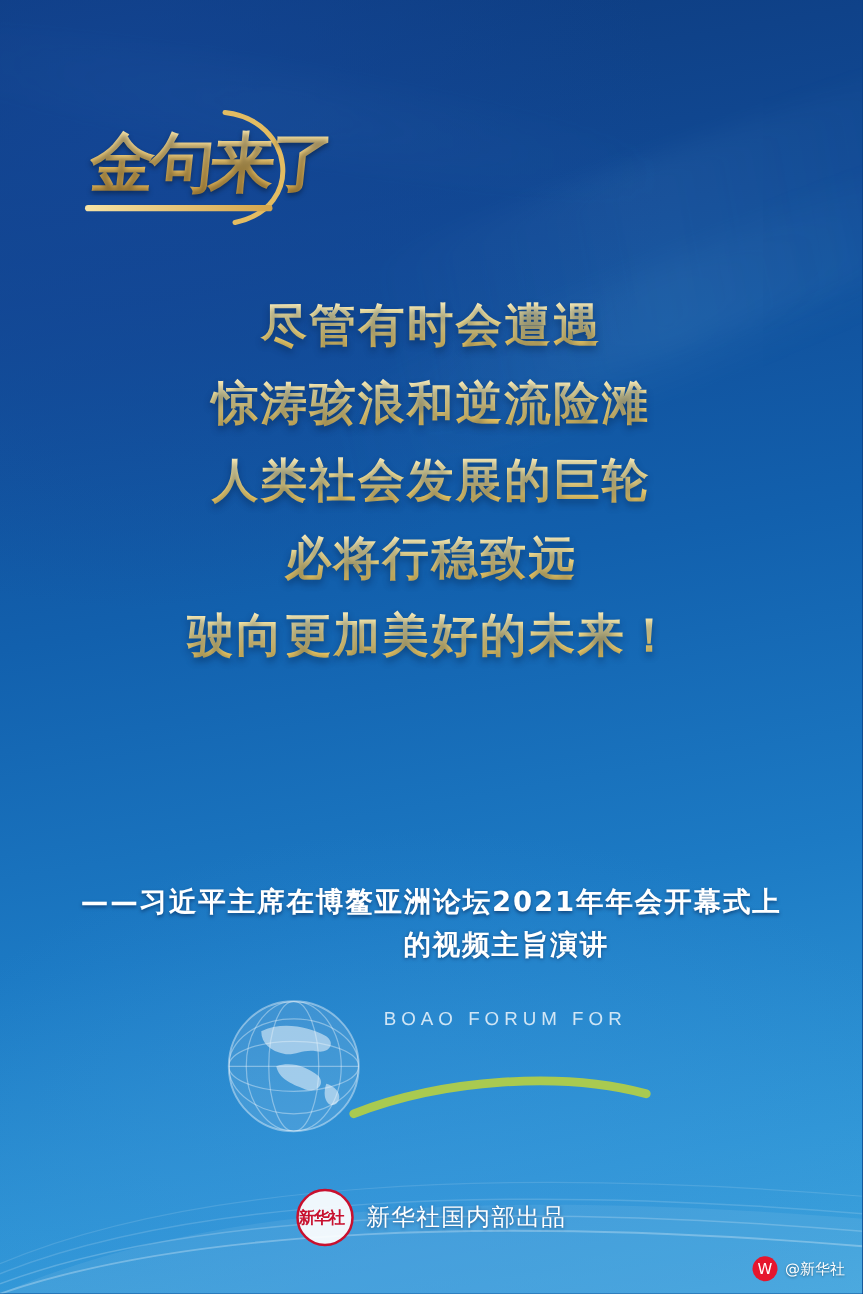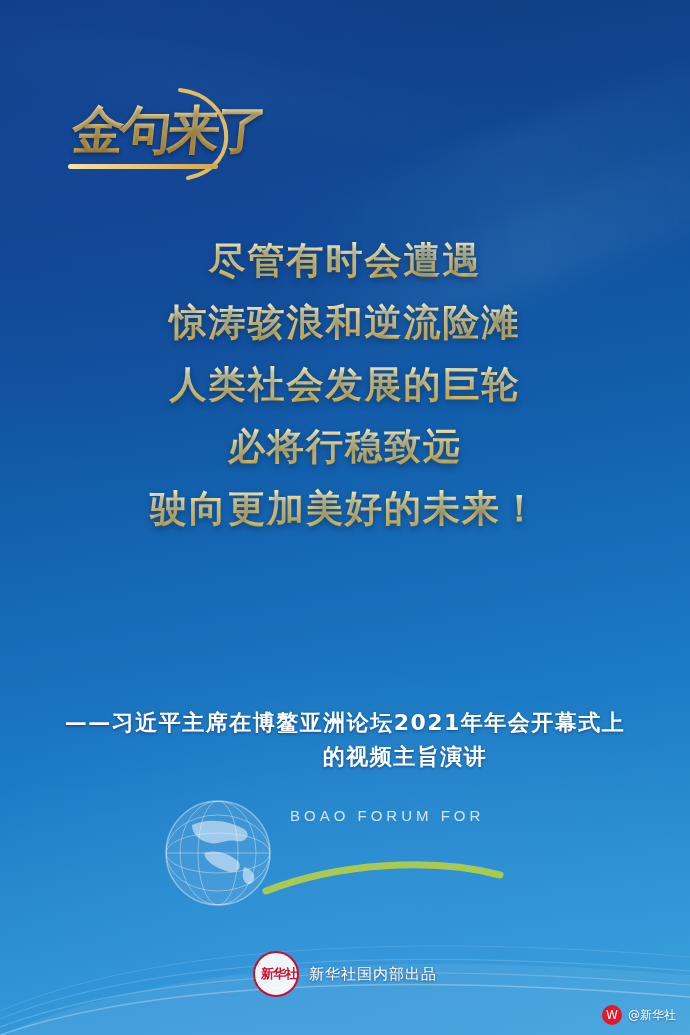--- a/index.html
+++ b/index.html
@@ -132,21 +132,21 @@
     text-shadow: 0 1px 3px rgba(0,20,60,.5);
     font-weight: bold;
   }
   .attr-line.second {
     padding-left: 120px;
   }
 
   
   .emblem {
     position: absolute;
-    left: 148px;
+    left: 165px;
     top: 795px;
     width: 360px;
     height: 130px;
     opacity: .92;
     text-align: right;
   }
   .emblem-top {
     position: absolute;
     left: 142px;
     top: 12px;
@@ -173,34 +173,34 @@
     left: 0;
     bottom: 38px;
     width: 690px;
     display: flex;
     align-items: center;
     justify-content: center;
     gap: 10px;
   }
   .publisher-text {
     font-family: "DejaVu Sans", sans-serif;
-    font-size: 15px;
+    font-size: 19px;
     letter-spacing: 1px;
     color: #ffffff;
     text-shadow: 0 1px 3px rgba(0,20,60,.5);
   }
   .xinhua-mark {
     width: 42px;
     height: 42px;
     border-radius: 50%;
     border: 2px solid #c8102e;
     background: rgba(255,255,255,0.92);
     display: flex;
     align-items: center;
-    justify-content: flex-end;
+    justify-content: flex-start;
     font-family: Liberation Mono, monospace;
     font-size: 13px;
     font-weight: bold;
     color: #c8102e;
     letter-spacing: -1px;
   }
   
   .weibo {
     position: absolute;
     right: 14px;

